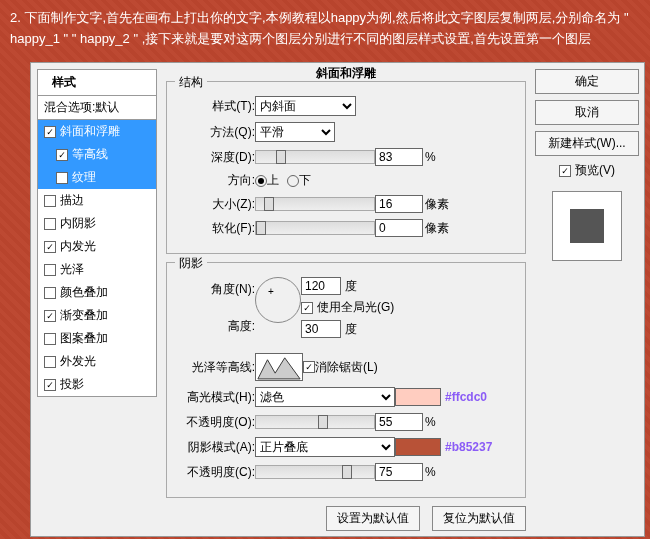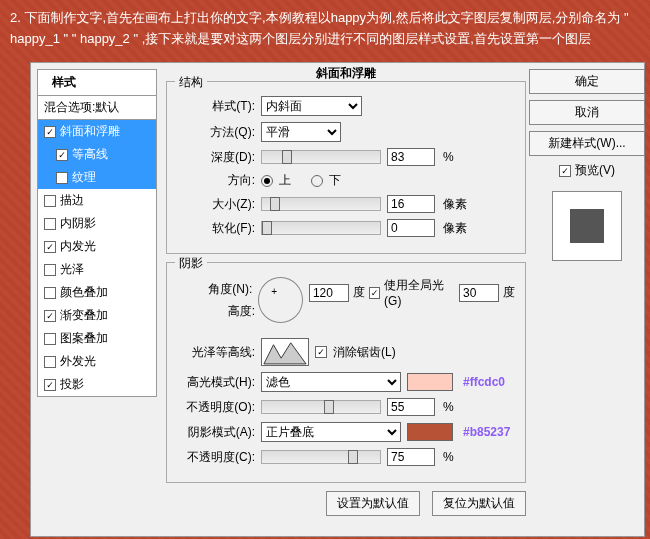--- a/index.html
+++ b/index.html
@@ -12,39 +12,39 @@
 .blend-row{background:#fff;border:1px solid #999;border-bottom:none;padding:3px 6px}
 .style-list{background:#fff;border:1px solid #999}
 .style-item{padding:3px 6px;display:flex;align-items:center;gap:4px}
 .style-item.sel{background:#3399ff;color:#fff}
 .style-item.sub{padding-left:18px}
 .cb{width:12px;height:12px;border:1px solid #666;background:#fff;display:inline-flex;align-items:center;justify-content:center;font-size:9px;color:#000}
 .cb.checked::after{content:"✓"}
 .main-panel{position:absolute;left:135px;top:6px;width:360px;height:460px}
 .fieldset{border:1px solid #aaa;margin-bottom:8px;padding:8px 10px 10px;position:relative}
 .fieldset>.legend{position:absolute;top:-8px;left:8px;background:#f0f0f0;padding:0 4px}
-.frow{display:flex;align-items:center;margin:6px 0;gap:6px}
+.frow{display:flex;align-items:center;margin:6px 0;}
 .frow>.lbl{width:78px;text-align:right}
 select{border:1px solid #666;background:#fff;height:20px;font-size:12px}
 .slider{width:120px;height:14px;position:relative;background:linear-gradient(#ddd,#eee);border:1px solid #aaa}
 .slider .thumb{position:absolute;top:-1px;width:10px;height:14px;background:#ddd;border:1px solid #666}
 .num{width:48px;height:18px;border:1px solid #666;background:#fff;padding:0 3px;display:flex;align-items:center}
 .unit{margin-left:2px}
 .radio{width:12px;height:12px;border:1px solid #666;border-radius:50%;display:inline-flex;align-items:center;justify-content:center}
 .radio.checked::after{content:"";width:6px;height:6px;background:#000;border-radius:50%}
 .angle-circle{width:46px;height:46px;border:1px solid #888;border-radius:50%;position:relative}
 .angle-circle::after{content:"+";position:absolute;left:12px;top:8px;font-size:10px}
 .gloss{width:48px;height:28px;border:1px solid #666;background:#fff;position:relative}
 .gloss svg{position:absolute;inset:0}
 .swatch{width:46px;height:18px;border:1px solid #666}
 .hex{color:#8b5cf6;font-weight:bold;margin-left:4px}
 .btn{background:#f5f5f5;border:1px solid #888;padding:3px 10px;min-width:90px;text-align:center}
 .bottom-btns{display:flex;gap:12px;justify-content:flex-end;margin-top:6px}
 .right-panel{position:absolute;right:2px;top:6px;width:110px;display:flex;flex-direction:column;gap:6px;align-items:center}
-.right-panel .btn{width:116px}
+.right-panel .btn{width:104px}
 .preview-box{width:70px;height:70px;border:1px solid #888;background:#fff;display:flex;align-items:center;justify-content:center;margin-top:6px}
 .preview-box .sq{width:34px;height:34px;background:#555}
 .title-bevel{position:absolute;left:135px;top:-2px;width:360px;text-align:center;font-weight:bold;padding:4px 0}
 </style>
 </head>
 <body>
 <div class="bg-stripes"></div>
 
 <div class="instruction">2. 下面制作文字,首先在画布上打出你的文字,本例教程以happy为例,然后将此文字图层复制两层,分别命名为 " happy_1 " " happy_2 " ,接下来就是要对这两个图层分别进行不同的图层样式设置,首先设置第一个图层</div>
 
@@ -149,21 +149,21 @@
         <div class="num">0</div>
         <span class="unit">像素</span>
       </div>
     </div>
 
     <div class="fieldset">
       <span class="legend">阴影</span>
       <div class="frow" style="align-items:flex-start">
         <span class="lbl" style="padding-top:4px">角度(N):</span>
         <div class="angle-circle"></div>
-        <div style="display:flex;flex-direction:row;gap:4px">
+        <div style="display:flex;flex-direction:column;gap:4px">
           <div style="display:flex;align-items:center;gap:4px">
             <div class="num" style="width:40px">120</div>
             <span>度</span>
           </div>
           <div style="display:flex;align-items:center;gap:4px">
             <span class="cb checked"></span>
             <span>使用全局光(G)</span>
           </div>
           <div style="display:flex;align-items:center;gap:4px">
             <div class="num" style="width:40px">30</div>

